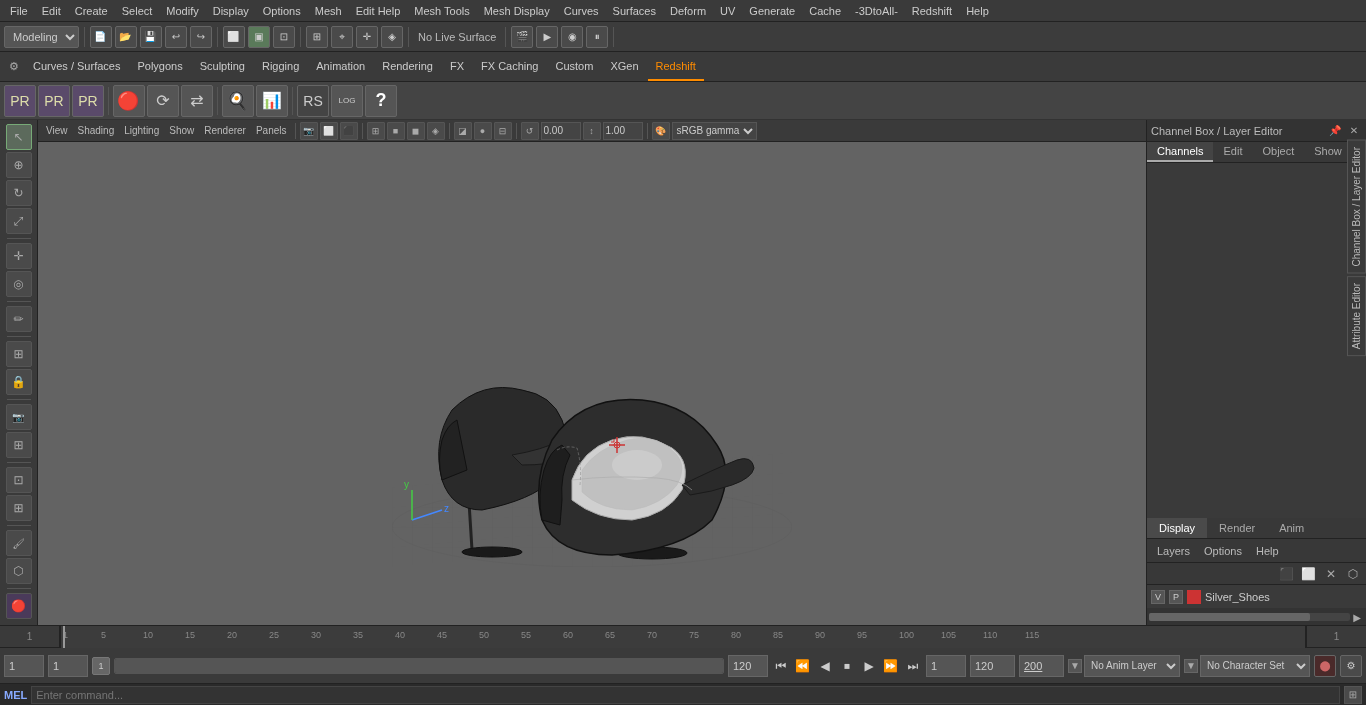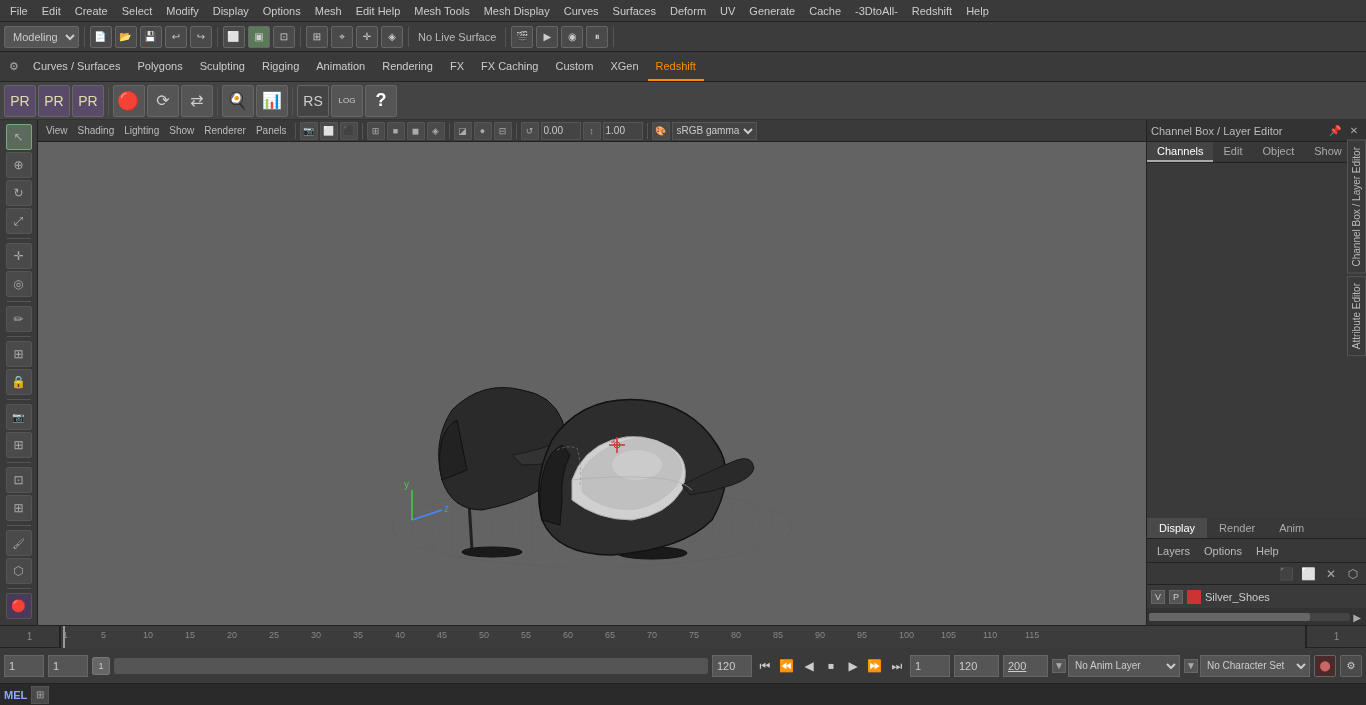--- a/index.html
+++ b/index.html
@@ -572,37 +572,38 @@
   <div class="playback-btn">▶</div>
   <div class="playback-btn">⏩</div>
   <div class="playback-btn">⏭</div>
 
   <input type="text" class="bc-input" style="width: 40px;" value="1">
   <input type="text" class="bc-input" style="width: 45px;" value="120">
   <input type="text" class="bc-input" style="width: 45px; text-decoration: underline;" value="200">
 
   <div style="position:relative; display:flex; align-items:center;">
     <div style="width:14px; height:14px; background:#555; border:1px solid #666; cursor:pointer; display:flex; align-items:center; justify-content:center; font-size:10px; color:#aaa; margin-right:2px;">▼</div>
-    <select class="bc-dropdown" style="width:112px;">
+    <select class="bc-dropdown" style="width:96px;">
       <option>No Anim Layer</option>
     </select>
   </div>
 
   <div style="position:relative; display:flex; align-items:center;">
     <div style="width:14px; height:14px; background:#555; border:1px solid #666; cursor:pointer; display:flex; align-items:center; justify-content:center; font-size:10px; color:#aaa; margin-right:2px;">▼</div>
     <select class="bc-dropdown" style="width:110px;">
       <option>No Character Set</option>
     </select>
   </div>
 
   <div class="bc-btn" style="background:#4a2a2a; color:#cc6666;">⬤</div>
   <div class="bc-btn">⚙</div>
 </div>
 
 <div id="command-line">
   <span id="cmd-type">MEL</span>
+  <input id="cmd-input" type="text" placeholder="Enter command..." style="">
   <div style="width:18px; height:18px; background:#4a4a4a; border:1px solid #555; cursor:pointer; display:flex; align-items:center; justify-content:center; font-size:10px; color:#aaa;">⊞</div>
 </div>
 
 <div id="right-edge-tabs" style="position:fixed; right:0; top:140px; display:flex; flex-direction:column; gap:0; z-index:100;">
   <div class="edge-tab" style="writing-mode:vertical-rl; transform:rotate(180deg); padding:6px 3px; font-size:10px; background:#3a3a3a; color:#bbb; border:1px solid #555; cursor:pointer;">Channel Box / Layer Editor</div>
   <div class="edge-tab" style="writing-mode:vertical-rl; transform:rotate(180deg); padding:6px 3px; font-size:10px; background:#3a3a3a; color:#bbb; border:1px solid #555; cursor:pointer; margin-top:2px;">Attribute Editor</div>
 </div>
 
 </body></html>

